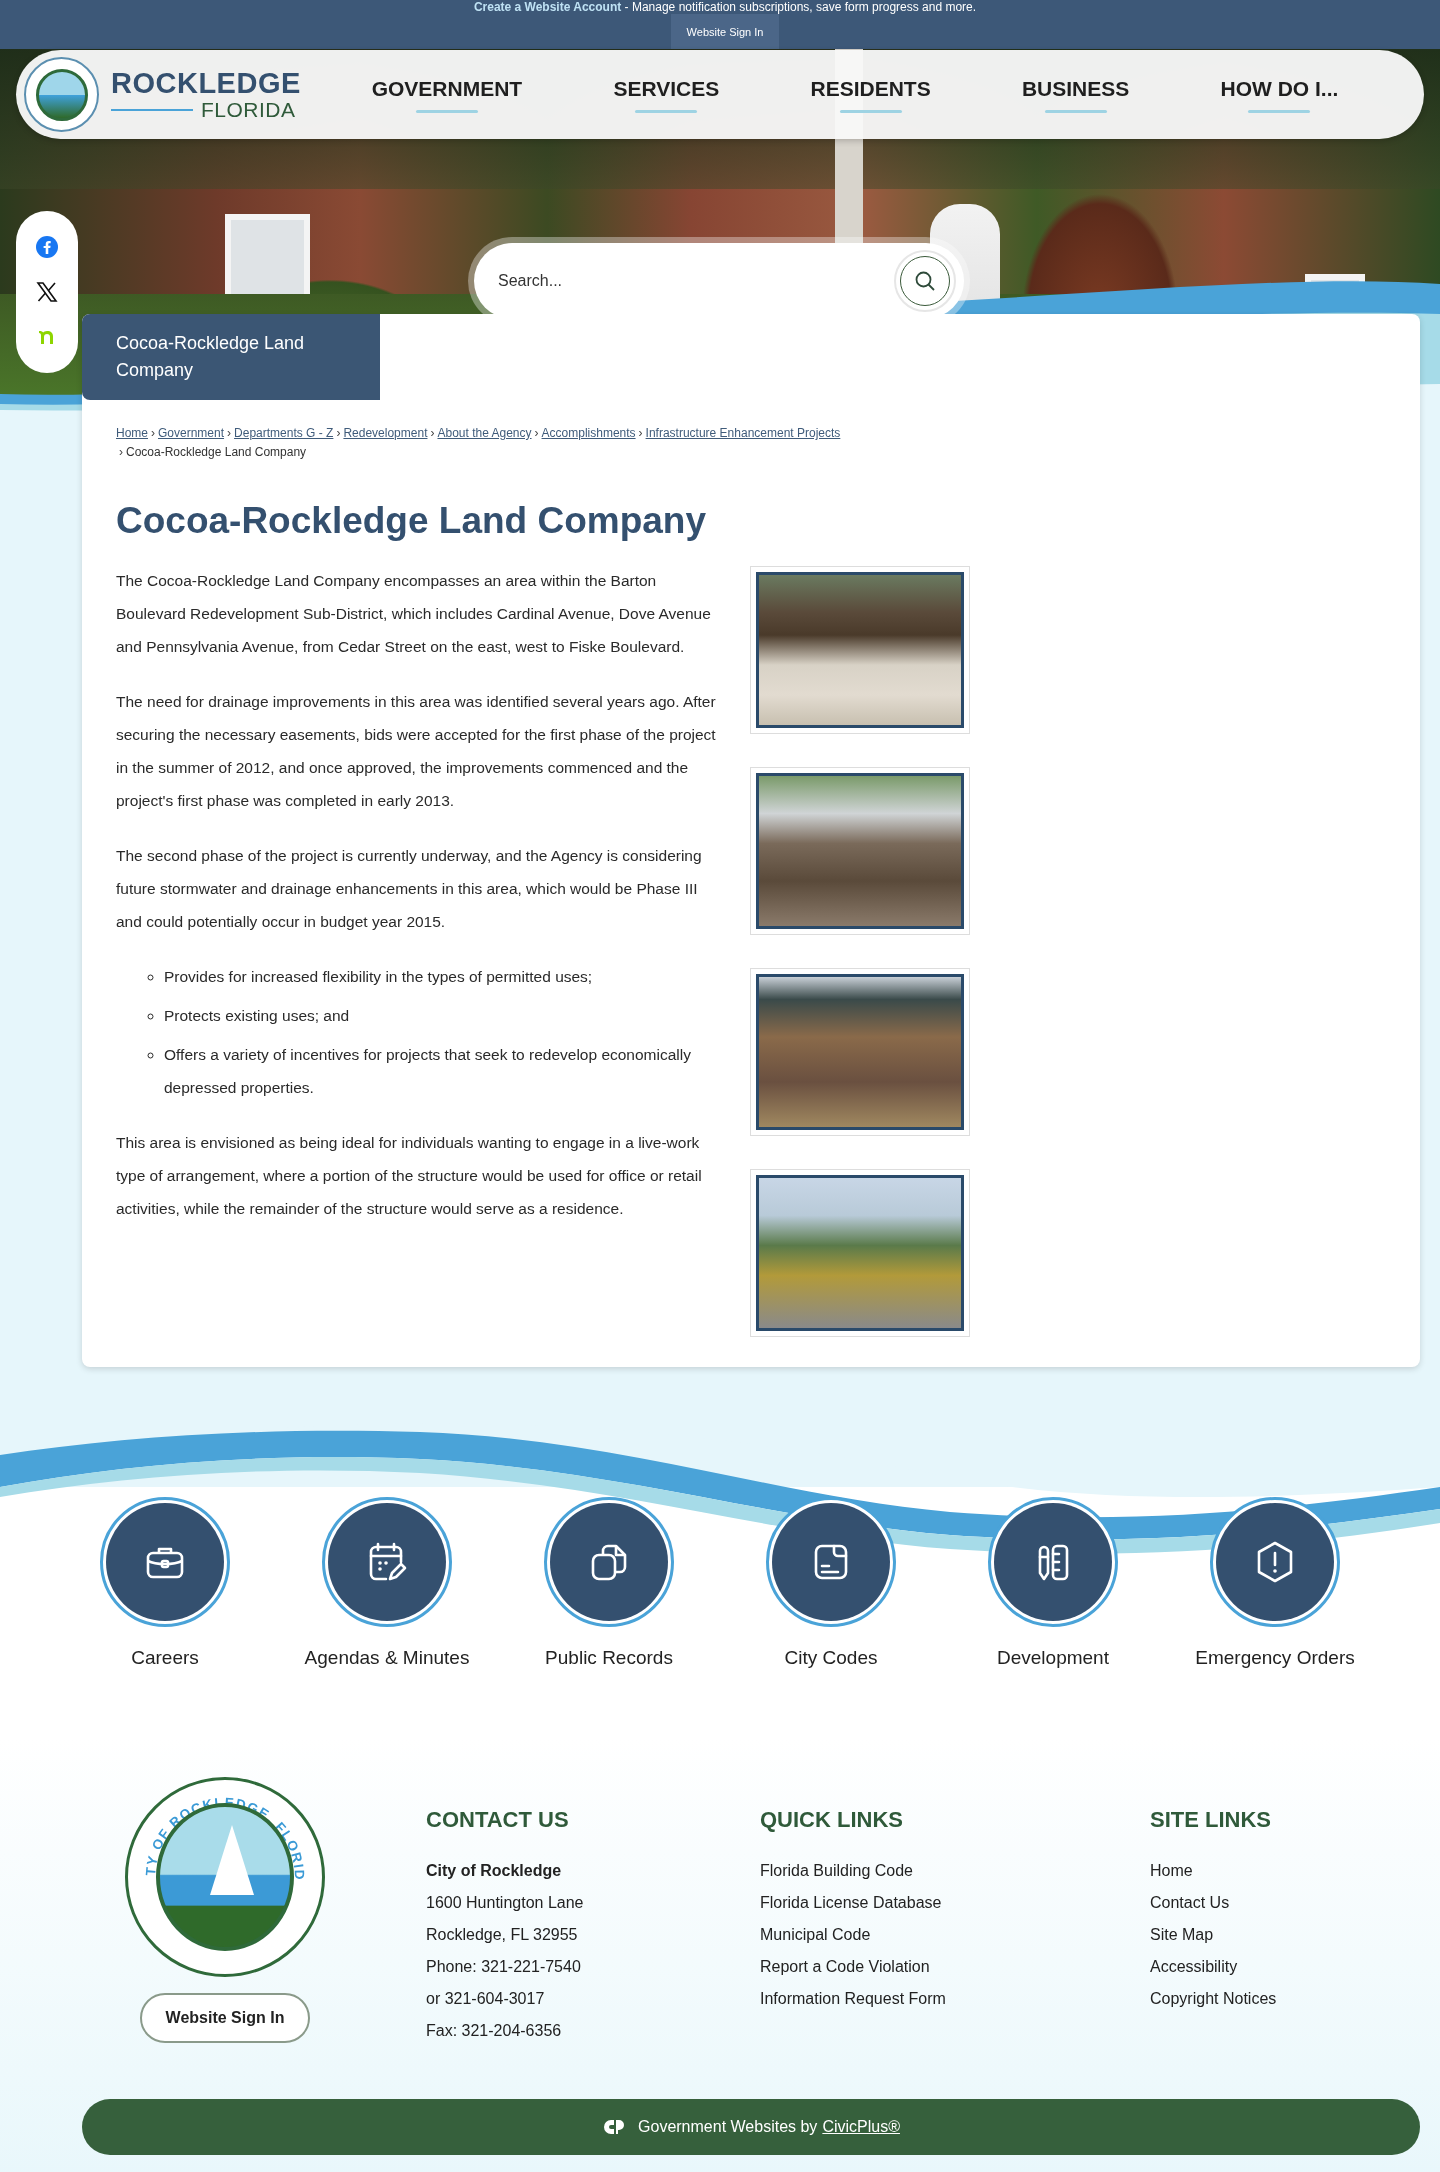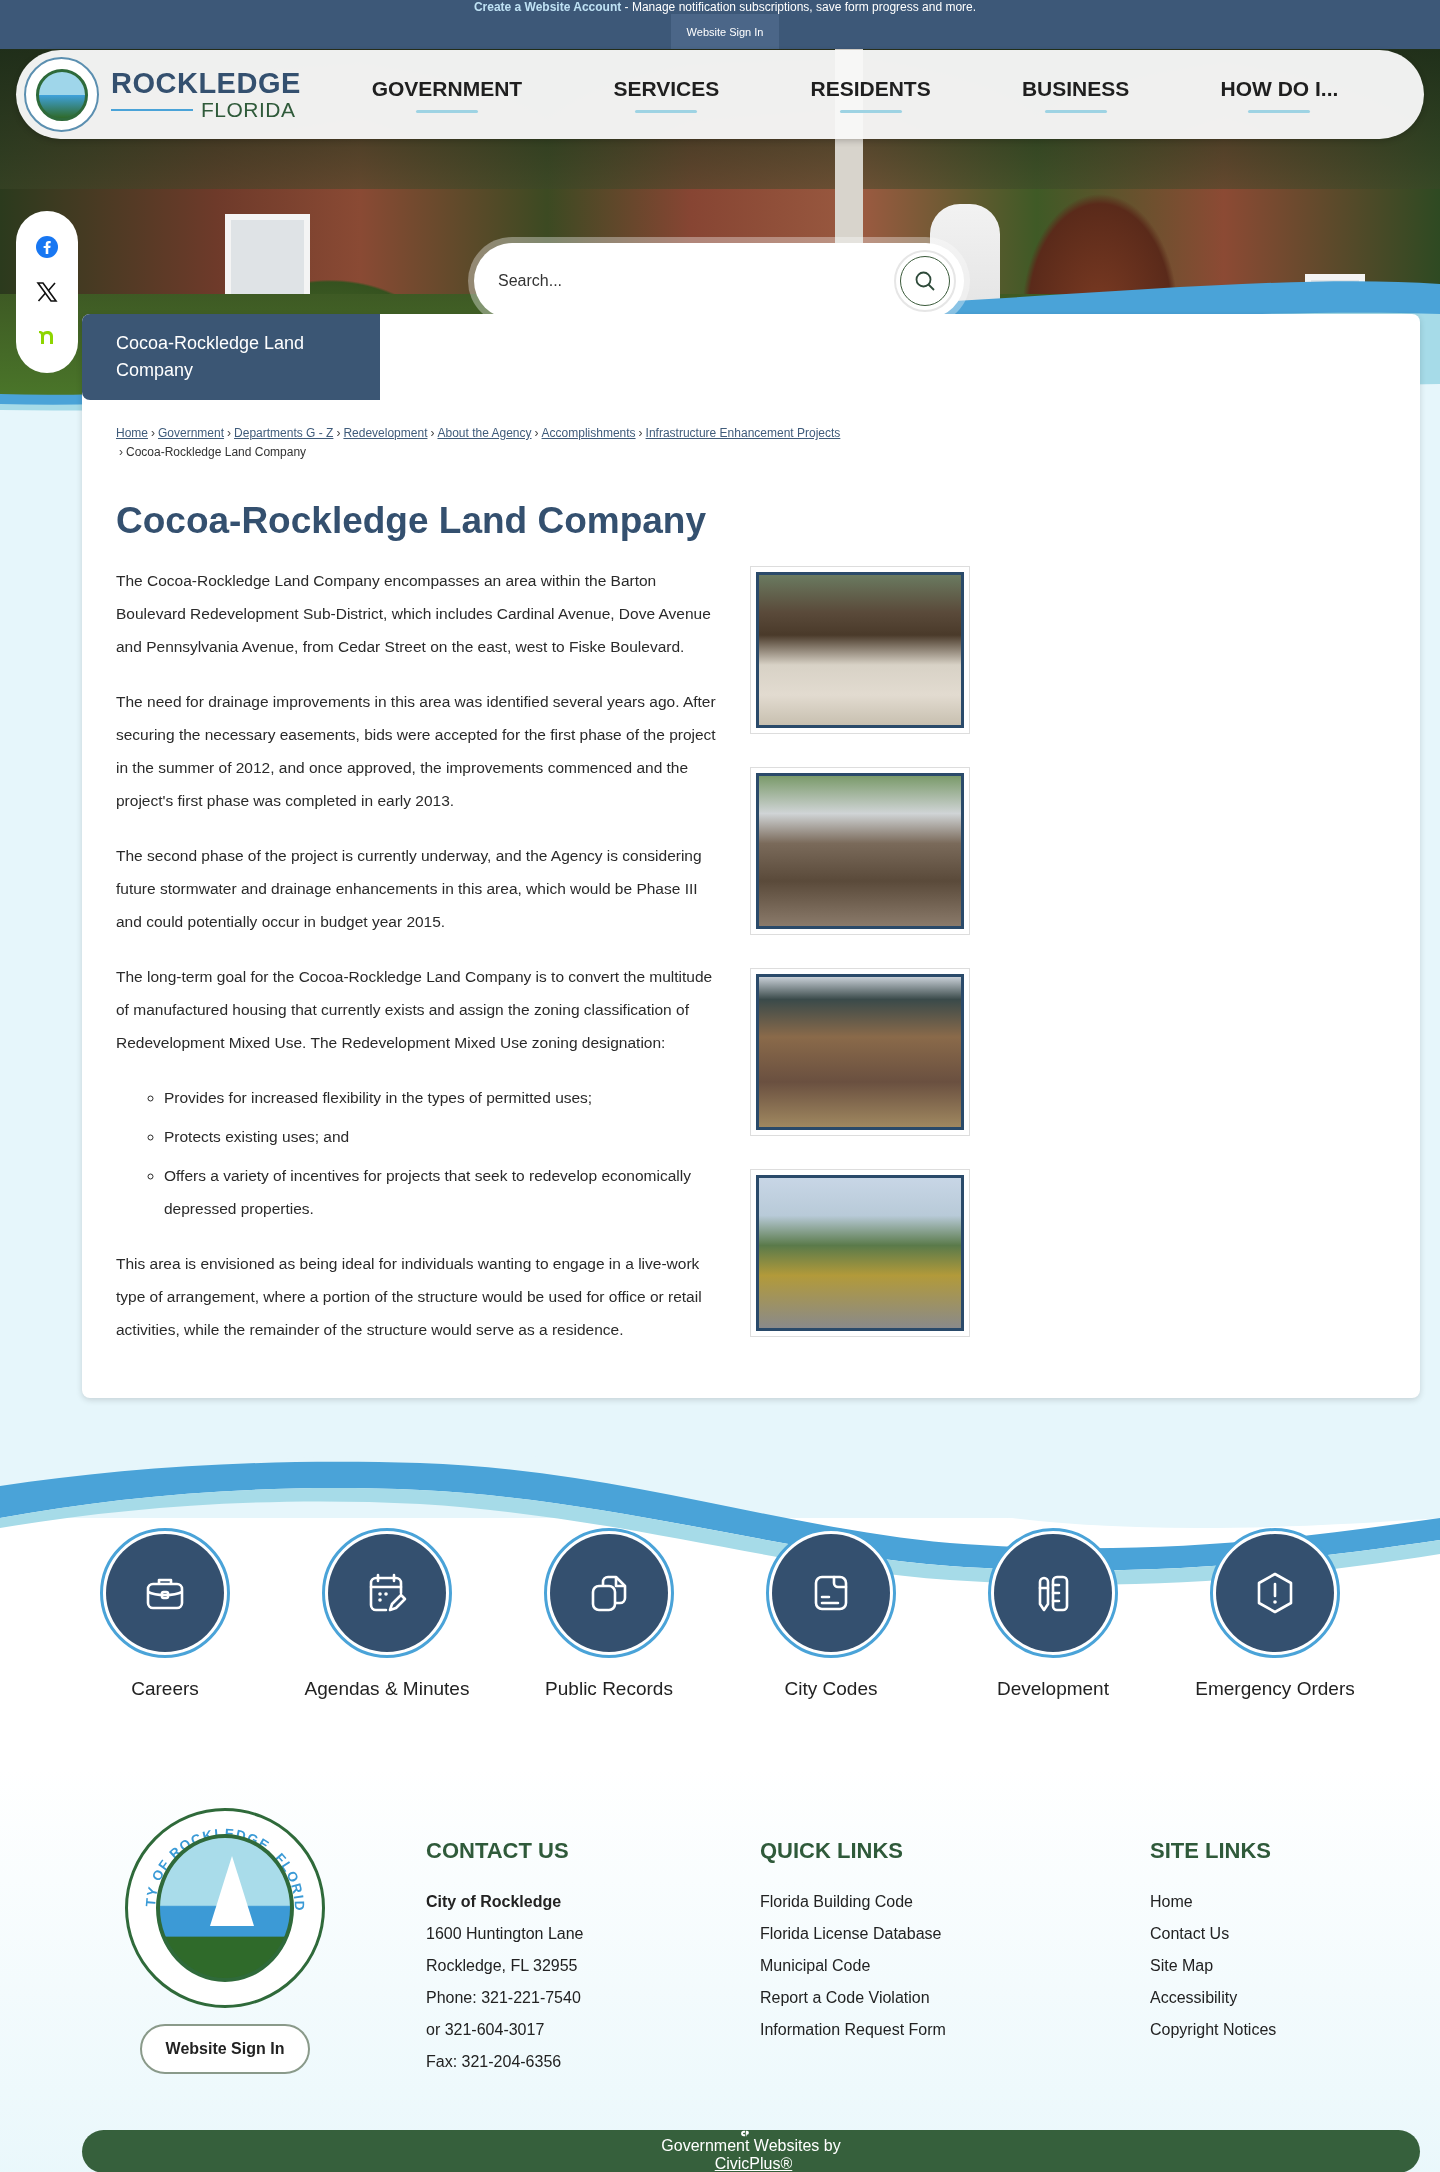--- a/index.html
+++ b/index.html
@@ -94,21 +94,21 @@
   .seal-lg .inner { width: 138px; height: 148px; border-radius: 50%; border: 4px solid #2f6a3a; background: linear-gradient(180deg,#a9dcea 0%, #a9dcea 48%, #3c9ad6 49%, #3c9ad6 70%, #2f6a2a 71%, #2f6a2a 100%); position:relative; overflow:hidden; }
   .seal-lg .sail { position:absolute; left:50px; top:18px; width:0; height:0; border-left: 22px solid transparent; border-right: 22px solid transparent; border-bottom: 70px solid #fff; }
   .signin-btn { margin-top: 16px; width: 170px; height: 50px; border-radius: 25px; border: 2px solid #8a9a8a; background: #fff; display:flex; align-items:center; justify-content:center; font-size: 16px; font-weight: bold; color:#222; cursor:pointer; }
   .fcol { margin-left: 0; }
   .fcol h3 { font-size: 22px; color: #2f5a3a; font-weight: bold; margin-top: 30px; margin-bottom: 22px; }
   .fcol .item { font-size: 16px; line-height: 32px; color: #222; display:block; text-decoration:none; }
   .fcol .item.b { font-weight: bold; }
   .c1 { margin-left: 96px; width: 334px; }
   .c2 { width: 390px; }
   .c3 { width: 220px; }
-  .civic { margin: 52px 20px 0 82px; height: 43px; background: #36603c; border-radius: 29px; display: flex; align-items: center; justify-content: center; color: #fff; font-size: 16px; flex-direction: column; }
+  .civic { margin: 52px 20px 0 82px; height: 56px; background: #36603c; border-radius: 29px; display: flex; align-items: center; justify-content: center; color: #fff; font-size: 16px; }
   .civic a { color: #fff; margin-left: 5px; }
   .civic .cp { margin-right: 12px; }
 </style>
 </head>
 <body>
 
 <div class="topbar">
   <div>
     <a class="create" href="#">Create a Website Account</a><span> - Manage notification subscriptions, save form progress and more.</span>
   </div>
@@ -192,21 +192,20 @@
       <div class="crumb">
         <a href="#">Home</a><span class="sep">›</span><a href="#">Government</a><span class="sep">›</span><a href="#">Departments G - Z</a><span class="sep">›</span><a href="#">Redevelopment</a><span class="sep">›</span><a href="#">About the Agency</a><span class="sep">›</span><a href="#">Accomplishments</a><span class="sep">›</span><a href="#">Infrastructure Enhancement Projects</a><br>
         <span class="sep">›</span><span class="cur">Cocoa-Rockledge Land Company</span>
       </div>
       <h1 class="title">Cocoa-Rockledge Land Company</h1>
       <div class="content-row">
         <div class="text">
           <p>The Cocoa-Rockledge Land Company encompasses an area within the Barton Boulevard Redevelopment Sub-District, which includes Cardinal Avenue, Dove Avenue and Pennsylvania Avenue, from Cedar Street on the east, west to Fiske Boulevard.</p>
           <p>The need for drainage improvements in this area was identified several years ago. After securing the necessary easements, bids were accepted for the first phase of the project in the summer of 2012, and once approved, the improvements commenced and the project's first phase was completed in early 2013.</p>
           <p>The second phase of the project is currently underway, and the Agency is considering future stormwater and drainage enhancements in this area, which would be Phase III and could potentially occur in budget year 2015.</p>
-          <p>The long-term goal for the Cocoa-Rockledge Land Company is to convert the multitude of manufactured housing that currently exists and assign the zoning classification of Redevelopment Mixed Use. The Redevelopment Mixed Use zoning designation:</p>
           <ul>
             <li>Provides for increased flexibility in the types of permitted uses;</li>
             <li>Protects existing uses; and</li>
             <li>Offers a variety of incentives for projects that seek to redevelop economically depressed properties.</li>
           </ul>
           <p>This area is envisioned as being ideal for individuals wanting to engage in a live-work type of arrangement, where a portion of the structure would be used for office or retail activities, while the remainder of the structure would serve as a residence.</p>
         </div>
         <div class="photos">
           <div class="photo">
               <div class="img p1"></div>

